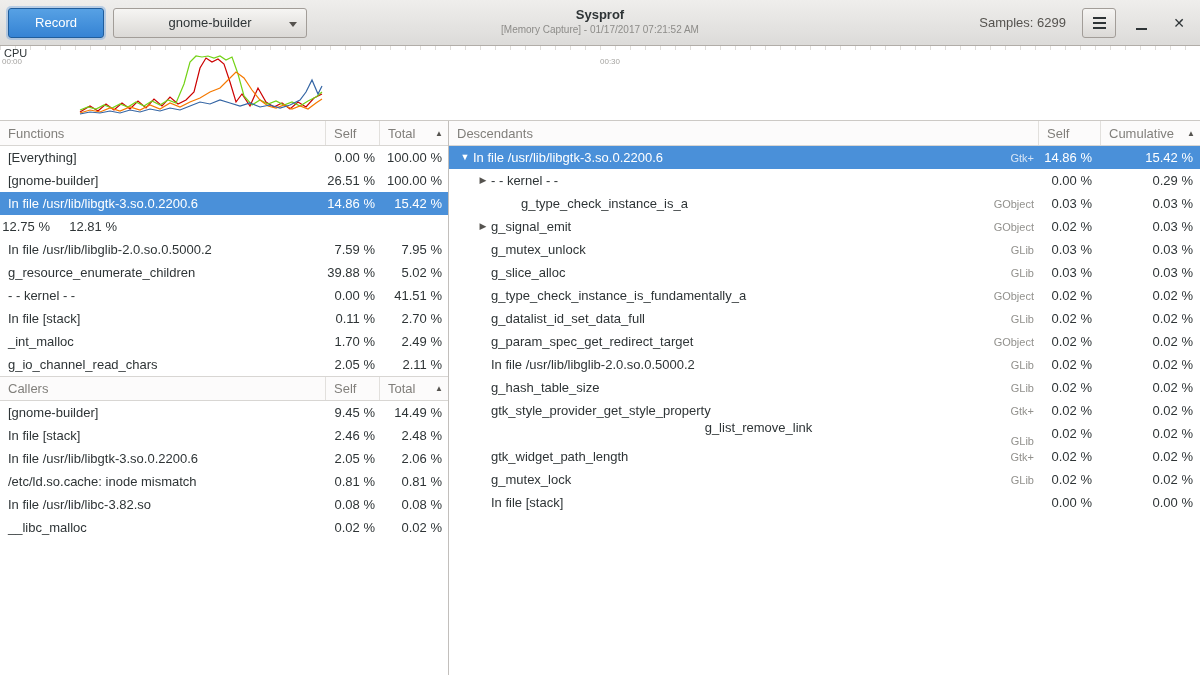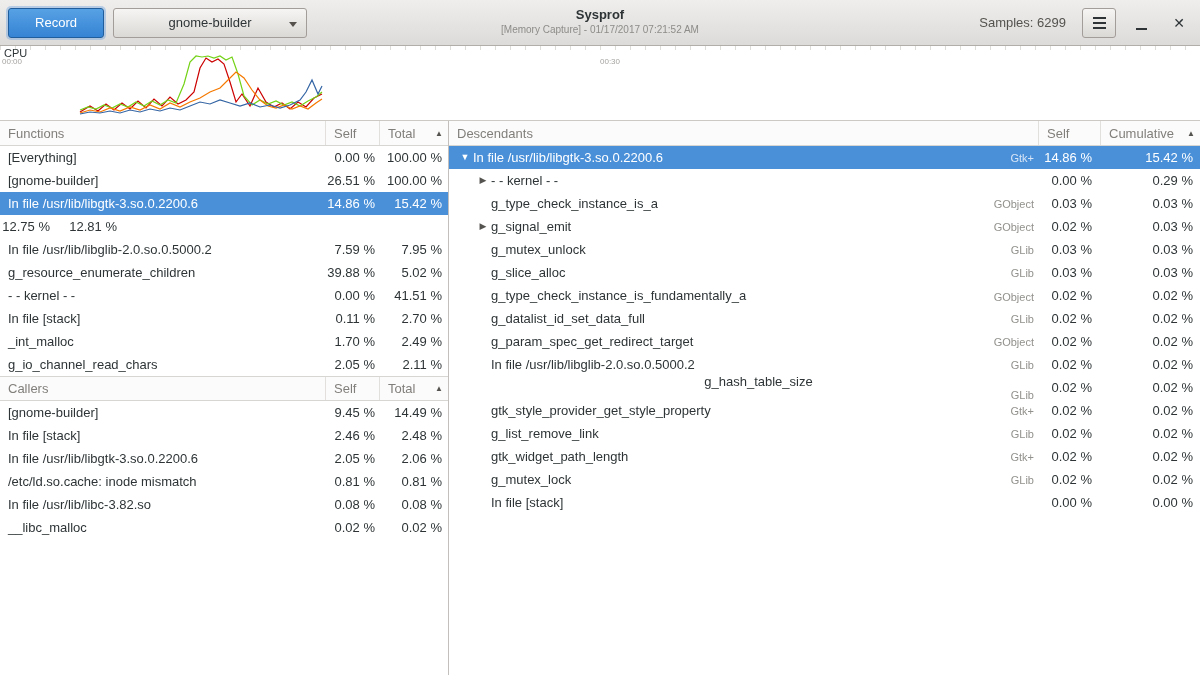--- a/index.html
+++ b/index.html
@@ -231,21 +231,21 @@
         </div>
         <div class="drow">
           <span class="dname" style="padding-left: 28px;">
             <span class="expander">▶</span>
             <span class="fname">- - kernel - -</span>
           </span>
           <span class="vself2">0.00 %</span>
           <span class="vcum">0.29 %</span>
         </div>
         <div class="drow">
-          <span class="dname" style="padding-left: 28px;">
+          <span class="dname" style="padding-left: 28px; gap: 30px;">
             <span class="expander"></span>
             <span class="fname">g_type_check_instance_is_a</span>
             <span class="libtag">GObject</span>
           </span>
           <span class="vself2">0.03 %</span>
           <span class="vcum">0.03 %</span>
         </div>
         <div class="drow">
           <span class="dname" style="padding-left: 28px;">
             <span class="expander">▶</span>
@@ -267,21 +267,21 @@
         <div class="drow">
           <span class="dname" style="padding-left: 28px;">
             <span class="expander"></span>
             <span class="fname">g_slice_alloc</span>
             <span class="libtag">GLib</span>
           </span>
           <span class="vself2">0.03 %</span>
           <span class="vcum">0.03 %</span>
         </div>
         <div class="drow">
-          <span class="dname" style="padding-left: 28px; align-items: flex-end;">
+          <span class="dname" style="padding-left: 28px;">
             <span class="expander"></span>
             <span class="fname">g_type_check_instance_is_fundamentally_a</span>
             <span class="libtag">GObject</span>
           </span>
           <span class="vself2">0.02 %</span>
           <span class="vcum">0.02 %</span>
         </div>
         <div class="drow">
           <span class="dname" style="padding-left: 28px;">
             <span class="expander"></span>
@@ -303,39 +303,39 @@
         <div class="drow">
           <span class="dname" style="padding-left: 28px;">
             <span class="expander"></span>
             <span class="fname">In file /usr/lib/libglib-2.0.so.0.5000.2</span>
             <span class="libtag">GLib</span>
           </span>
           <span class="vself2">0.02 %</span>
           <span class="vcum">0.02 %</span>
         </div>
         <div class="drow">
-          <span class="dname" style="padding-left: 28px; flex-direction: column;">
+          <span class="dname" style="padding-left: 28px;">
             <span class="expander"></span>
             <span class="fname">g_hash_table_size</span>
             <span class="libtag">GLib</span>
           </span>
           <span class="vself2">0.02 %</span>
           <span class="vcum">0.02 %</span>
         </div>
         <div class="drow">
           <span class="dname" style="padding-left: 28px;">
             <span class="expander"></span>
             <span class="fname">gtk_style_provider_get_style_property</span>
             <span class="libtag">Gtk+</span>
           </span>
           <span class="vself2">0.02 %</span>
           <span class="vcum">0.02 %</span>
         </div>
         <div class="drow">
-          <span class="dname" style="padding-left: 28px;">
+          <span class="dname" style="padding-left: 28px; flex-direction: column;">
             <span class="expander"></span>
             <span class="fname">g_list_remove_link</span>
             <span class="libtag">GLib</span>
           </span>
           <span class="vself2">0.02 %</span>
           <span class="vcum">0.02 %</span>
         </div>
         <div class="drow">
           <span class="dname" style="padding-left: 28px;">
             <span class="expander"></span>

